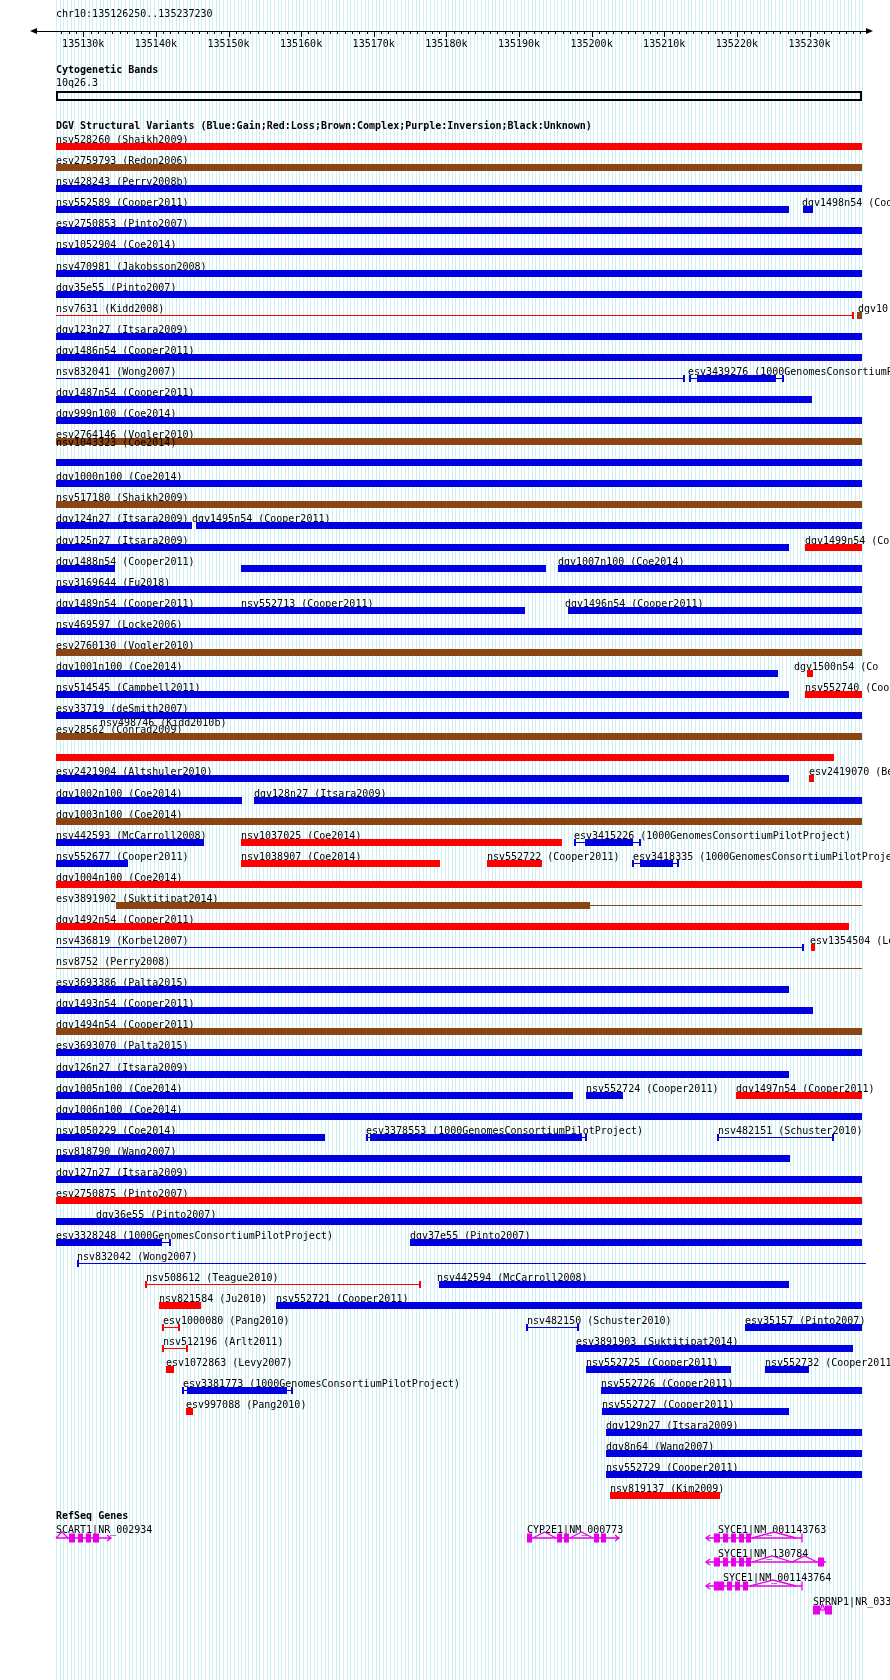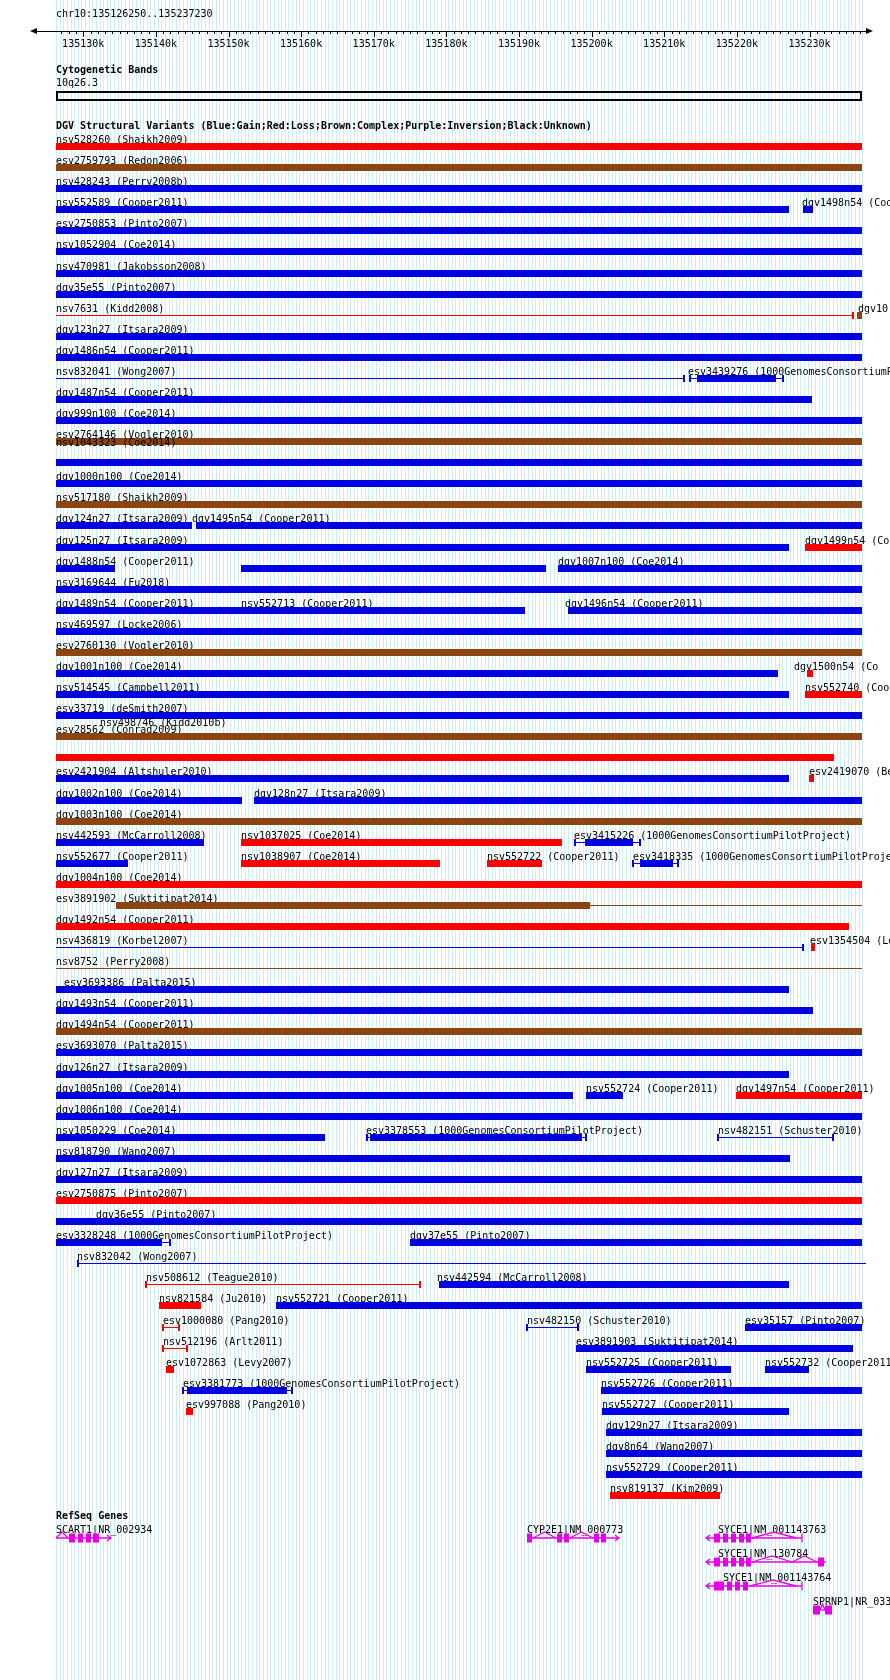--- a/index.html
+++ b/index.html
@@ -295,21 +295,21 @@
       <div class="thinline" style="left: 590px; top: 904.9px; width: 272px; background: rgb(139, 69, 19);"></div>
       <div class="abs-text" style="left: 56px; top: 914px;">dgv1492n54 (Cooper2011)</div>
       <div class="bar" style="left: 56px; top: 923px; width: 793px; background: rgb(255, 0, 0);"></div>
       <div class="abs-text" style="left: 56px; top: 935px;">nsv436819 (Korbel2007)</div>
       <div class="thinline" style="left: 56px; top: 947px; width: 747px; background: rgb(0, 0, 224);"></div>
       <div class="cap" style="left: 802px; top: 944px; background: rgb(0, 0, 224);"></div>
       <div class="abs-text" style="left: 810px; top: 935px;">esv1354504 (Le</div>
       <div class="bar" style="left: 811px; top: 944px; width: 4px; background: rgb(255, 0, 0);"></div>
       <div class="abs-text" style="left: 56px; top: 956.1px;">nsv8752 (Perry2008)</div>
       <div class="thinline" style="left: 56px; top: 968.1px; width: 806px; background: rgb(139, 69, 19);"></div>
-      <div class="abs-text" style="left: 56px; top: 977.2px; padding-left: 8px;">esv3693386 (Palta2015)</div>
+      <div class="abs-text" style="left: 56px; top: 977.2px;">esv3693386 (Palta2015)</div>
       <div class="bar" style="left: 56px; top: 986.2px; width: 733px; background: rgb(0, 0, 224);"></div>
       <div class="abs-text" style="left: 56px; top: 998.3px;">dgv1493n54 (Cooper2011)</div>
       <div class="bar" style="left: 56px; top: 1007.3px; width: 757px; background: rgb(0, 0, 224);"></div>
       <div class="abs-text" style="left: 56px; top: 1019.4px;">dgv1494n54 (Cooper2011)</div>
       <div class="bar" style="left: 56px; top: 1028.4px; width: 806px; background: rgb(139, 69, 19);"></div>
       <div class="abs-text" style="left: 56px; top: 1040.4px;">esv3693070 (Palta2015)</div>
       <div class="bar" style="left: 56px; top: 1049.4px; width: 806px; background: rgb(0, 0, 224);"></div>
       <div class="abs-text" style="left: 56px; top: 1061.5px;">dgv126n27 (Itsara2009)</div>
       <div class="bar" style="left: 56px; top: 1070.5px; width: 733px; background: rgb(0, 0, 224);"></div>
       <div class="abs-text" style="left: 56px; top: 1082.6px;">dgv1005n100 (Coe2014)</div>

